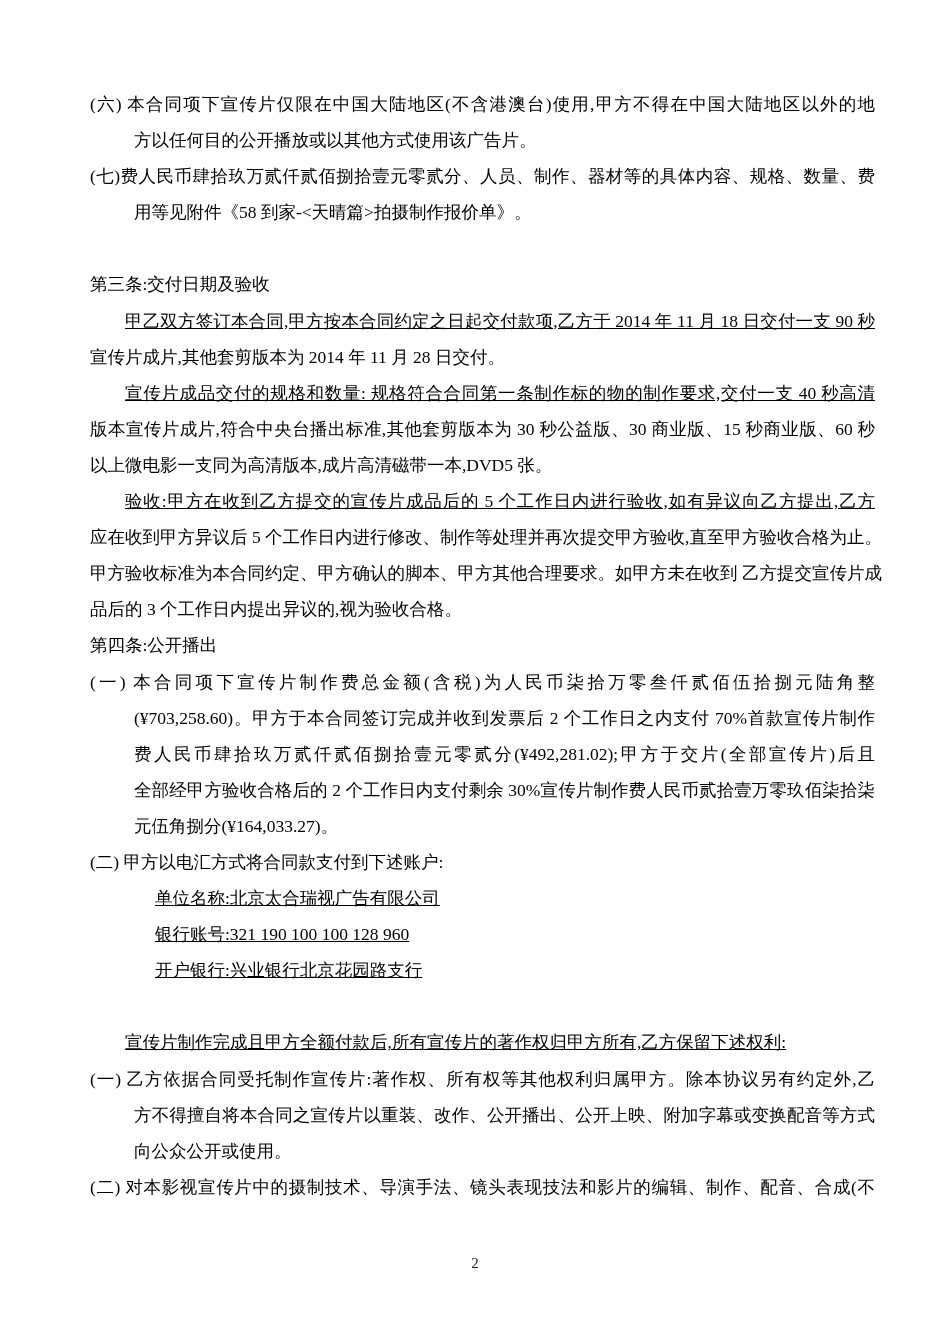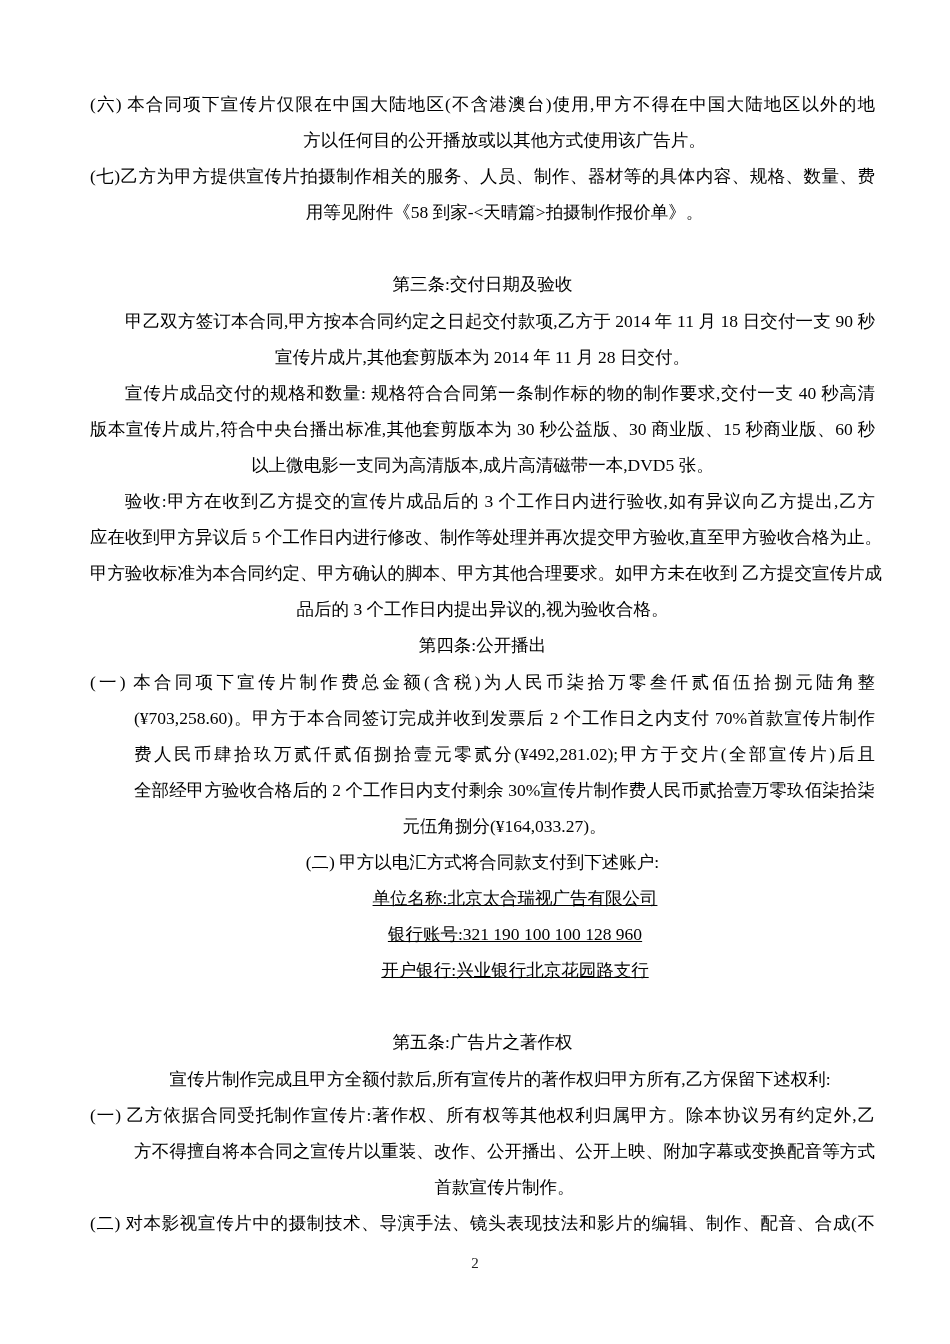--- a/index.html
+++ b/index.html
@@ -20,85 +20,83 @@
     position: absolute;
     left: 90px;
     top: 86px;
     width: 785px;
     font-size: 17.5px;
   }
   .ln {
     height: 36.1px;
     line-height: 36.1px;
     white-space: nowrap;
-    text-align: center;
   }
   .blank { }
   .b { font-weight: normal; }
   
   .j {
     text-align: justify;
     text-align-last: justify;
   }
   
   .h44 { padding-left: 44px; }
   
-  .i35 { padding-left: 35px; }
+  .i35 { padding-left: 35px; text-decoration: underline; }
   
   .i65 { padding-left: 65px; text-decoration: underline; }
   .footer {
     position: absolute;
     left: 0;
     top: 1255px;
     width: 950px;
     text-align: center;
     font-size: 15px;
     color: #222222;
   }
 </style>
 </head>
 <body>
 
 <div class="page">
   <div class="content">
 
     <div class="ln j">(六) 本合同项下宣传片仅限在中国大陆地区(不含港澳台)使用,甲方不得在中国大陆地区以外的地</div>
     <div class="ln h44">方以任何目的公开播放或以其他方式使用该广告片。</div>
-    <div class="ln j">(七)乙方为甲方提供宣传片拍摄制作相关的服务、人员、制作、器材等的具体内容、规格、数量、费</div>
+    <div class="ln j">(七)费人民币肆拾玖万贰仟贰佰捌拾壹元零贰分、人员、制作、器材等的具体内容、规格、数量、费</div>
     <div class="ln h44">用等见附件《58 到家-&lt;天晴篇&gt;拍摄制作报价单》。</div>
 
     <div class="ln blank"></div>
 
     <div class="ln b">第三条:交付日期及验收</div>
     <div class="ln i35 j">甲乙双方签订本合同,甲方按本合同约定之日起交付款项,乙方于 2014 年 11 月 18 日交付一支 90 秒</div>
     <div class="ln">宣传片成片,其他套剪版本为 2014 年 11 月 28 日交付。</div>
     <div class="ln i35 j">宣传片成品交付的规格和数量: 规格符合合同第一条制作标的物的制作要求,交付一支 40 秒高清</div>
     <div class="ln j">版本宣传片成片,符合中央台播出标准,其他套剪版本为 30 秒公益版、30 商业版、15 秒商业版、60 秒</div>
     <div class="ln">以上微电影一支同为高清版本,成片高清磁带一本,DVD5 张。</div>
-    <div class="ln i35 j">验收:甲方在收到乙方提交的宣传片成品后的 3 个工作日内进行验收,如有异议向乙方提出,乙方</div>
+    <div class="ln i35 j">验收:甲方在收到乙方提交的宣传片成品后的 5 个工作日内进行验收,如有异议向乙方提出,乙方</div>
     <div class="ln j">应在收到甲方异议后 5 个工作日内进行修改、制作等处理并再次提交甲方验收,直至甲方验收合格为止。</div>
     <div class="ln j">甲方验收标准为本合同约定、甲方确认的脚本、甲方其他合理要求。如甲方未在收到 乙方提交宣传片成</div>
     <div class="ln">品后的 3 个工作日内提出异议的,视为验收合格。</div>
 
     <div class="ln b">第四条:公开播出</div>
     <div class="ln j">(一) 本合同项下宣传片制作费总金额(含税)为人民币柒拾万零叁仟贰佰伍拾捌元陆角整</div>
     <div class="ln h44 j">(¥703,258.60)。甲方于本合同签订完成并收到发票后 2 个工作日之内支付 70%首款宣传片制作</div>
     <div class="ln h44 j">费人民币肆拾玖万贰仟贰佰捌拾壹元零贰分(¥492,281.02);甲方于交片(全部宣传片)后且</div>
     <div class="ln h44 j">全部经甲方验收合格后的 2 个工作日内支付剩余 30%宣传片制作费人民币贰拾壹万零玖佰柒拾柒</div>
     <div class="ln h44">元伍角捌分(¥164,033.27)。</div>
     <div class="ln">(二) 甲方以电汇方式将合同款支付到下述账户:</div>
     <div class="ln i65">单位名称:北京太合瑞视广告有限公司</div>
     <div class="ln i65">银行账号:321 190 100 100 128 960</div>
     <div class="ln i65">开户银行:兴业银行北京花园路支行</div>
 
     <div class="ln blank"></div>
 
-    <div class="ln b">第五条:广告片之著作权</div>
     <div class="ln i35">宣传片制作完成且甲方全额付款后,所有宣传片的著作权归甲方所有,乙方保留下述权利:</div>
     <div class="ln j">(一) 乙方依据合同受托制作宣传片:著作权、所有权等其他权利归属甲方。除本协议另有约定外,乙</div>
     <div class="ln h44 j">方不得擅自将本合同之宣传片以重装、改作、公开播出、公开上映、附加字幕或变换配音等方式</div>
-    <div class="ln h44">首款宣传片制作。</div>
+    <div class="ln h44">向公众公开或使用。</div>
     <div class="ln j">(二) 对本影视宣传片中的摄制技术、导演手法、镜头表现技法和影片的编辑、制作、配音、合成(不</div>
 
   </div>
 
   <div class="footer">2</div>
 </div>
 
 </body></html>

